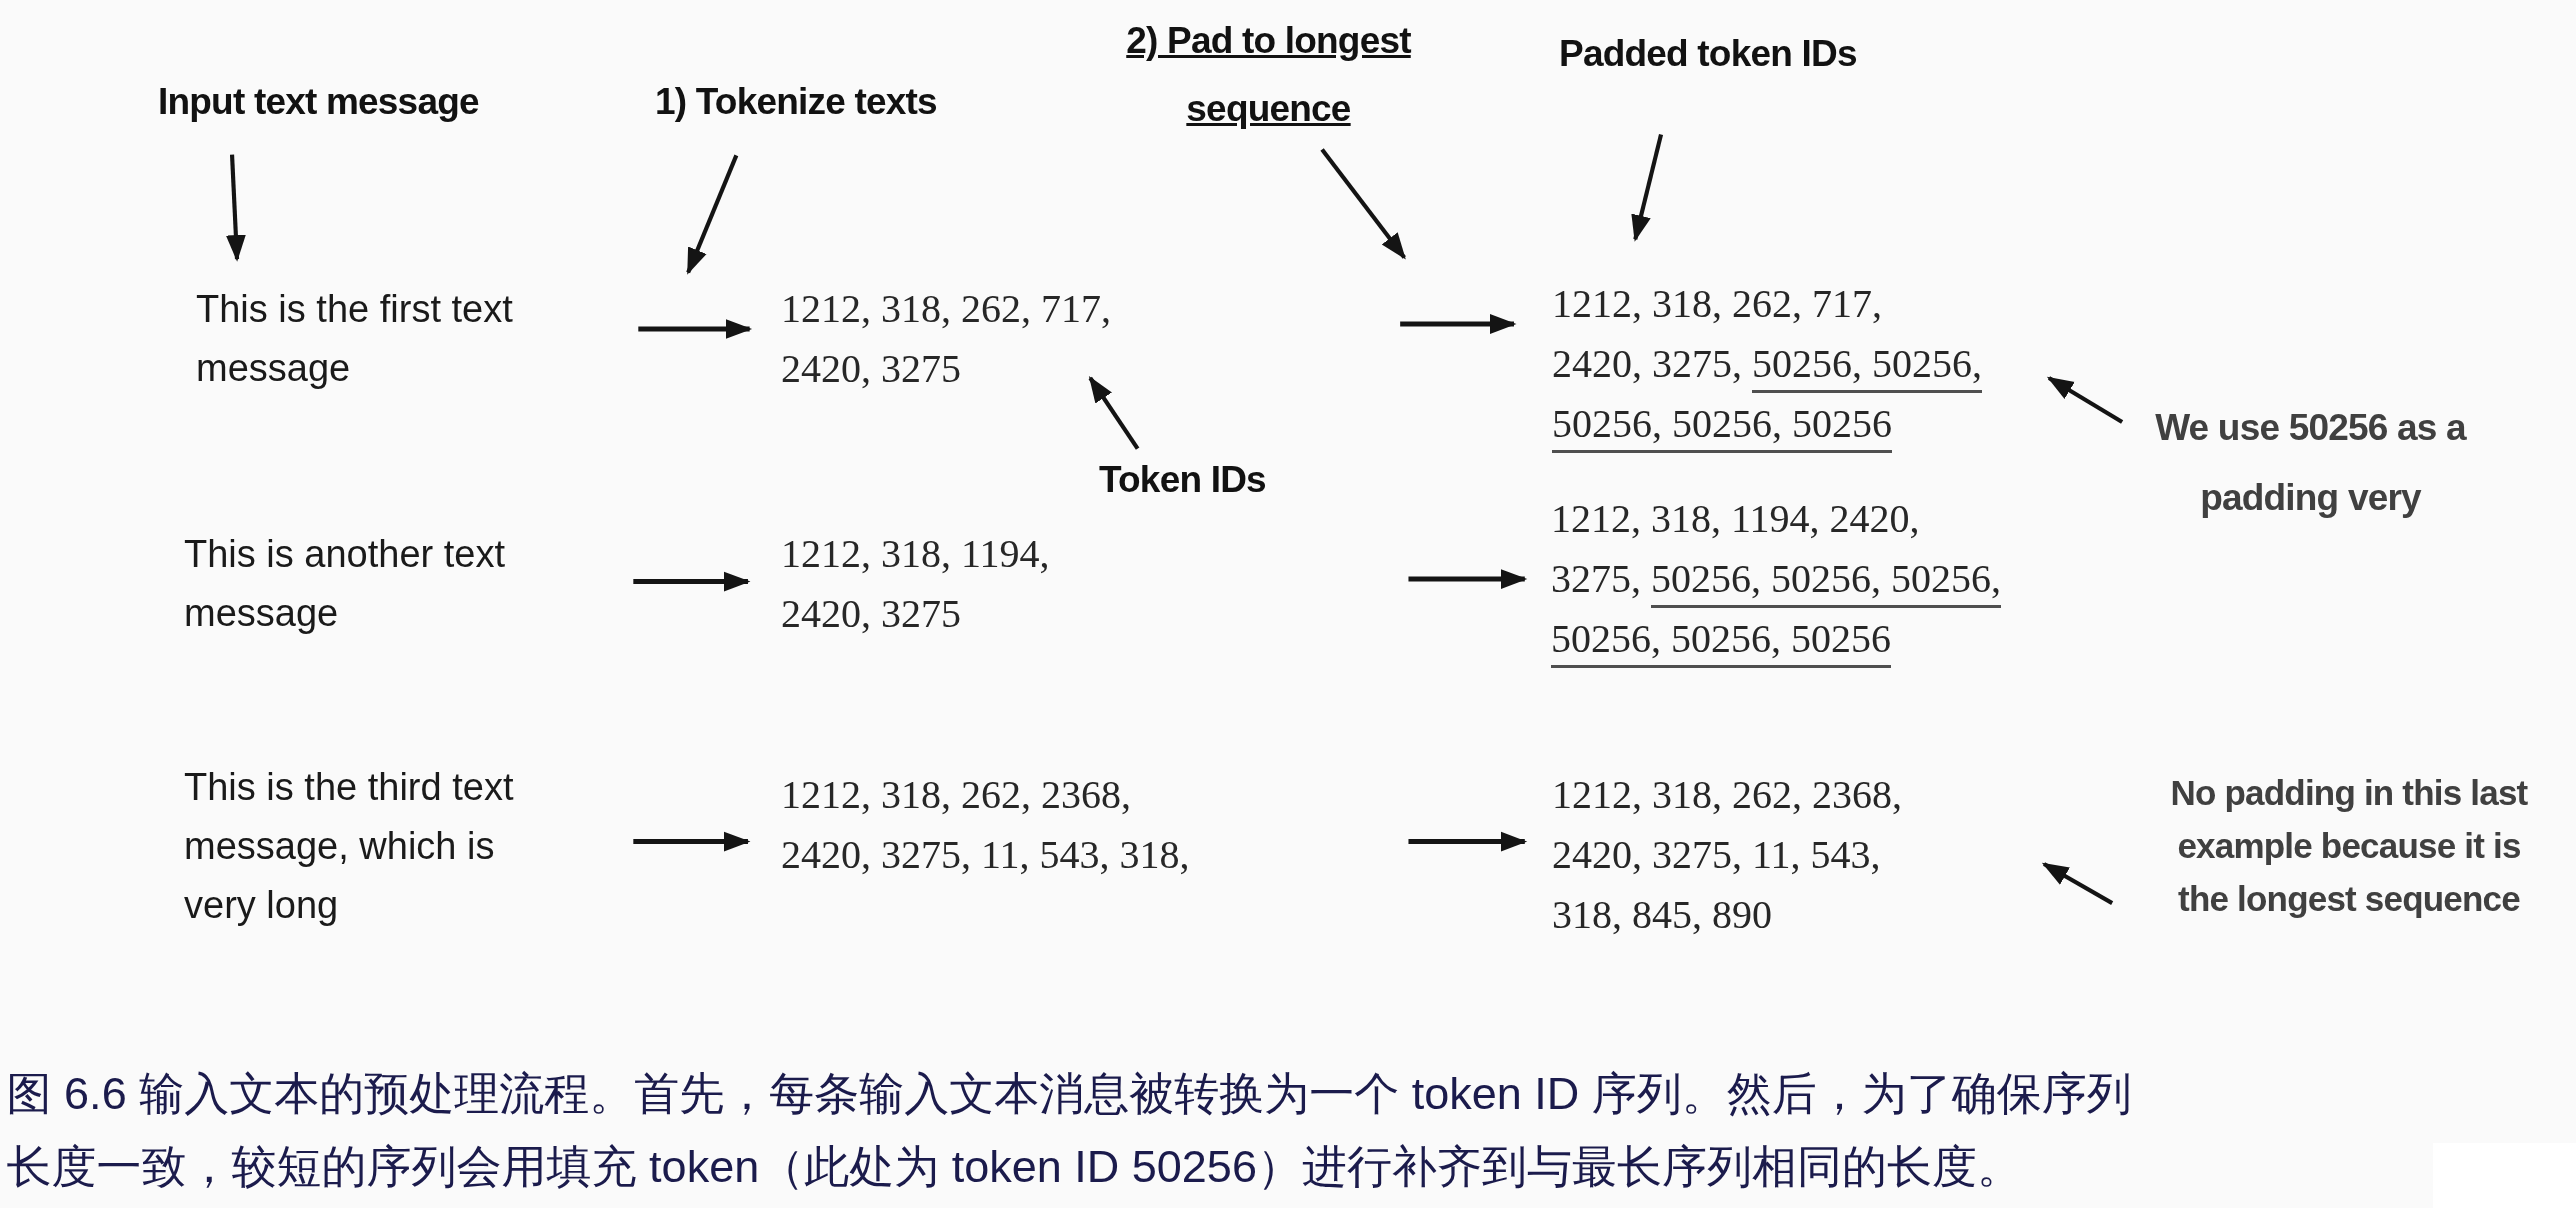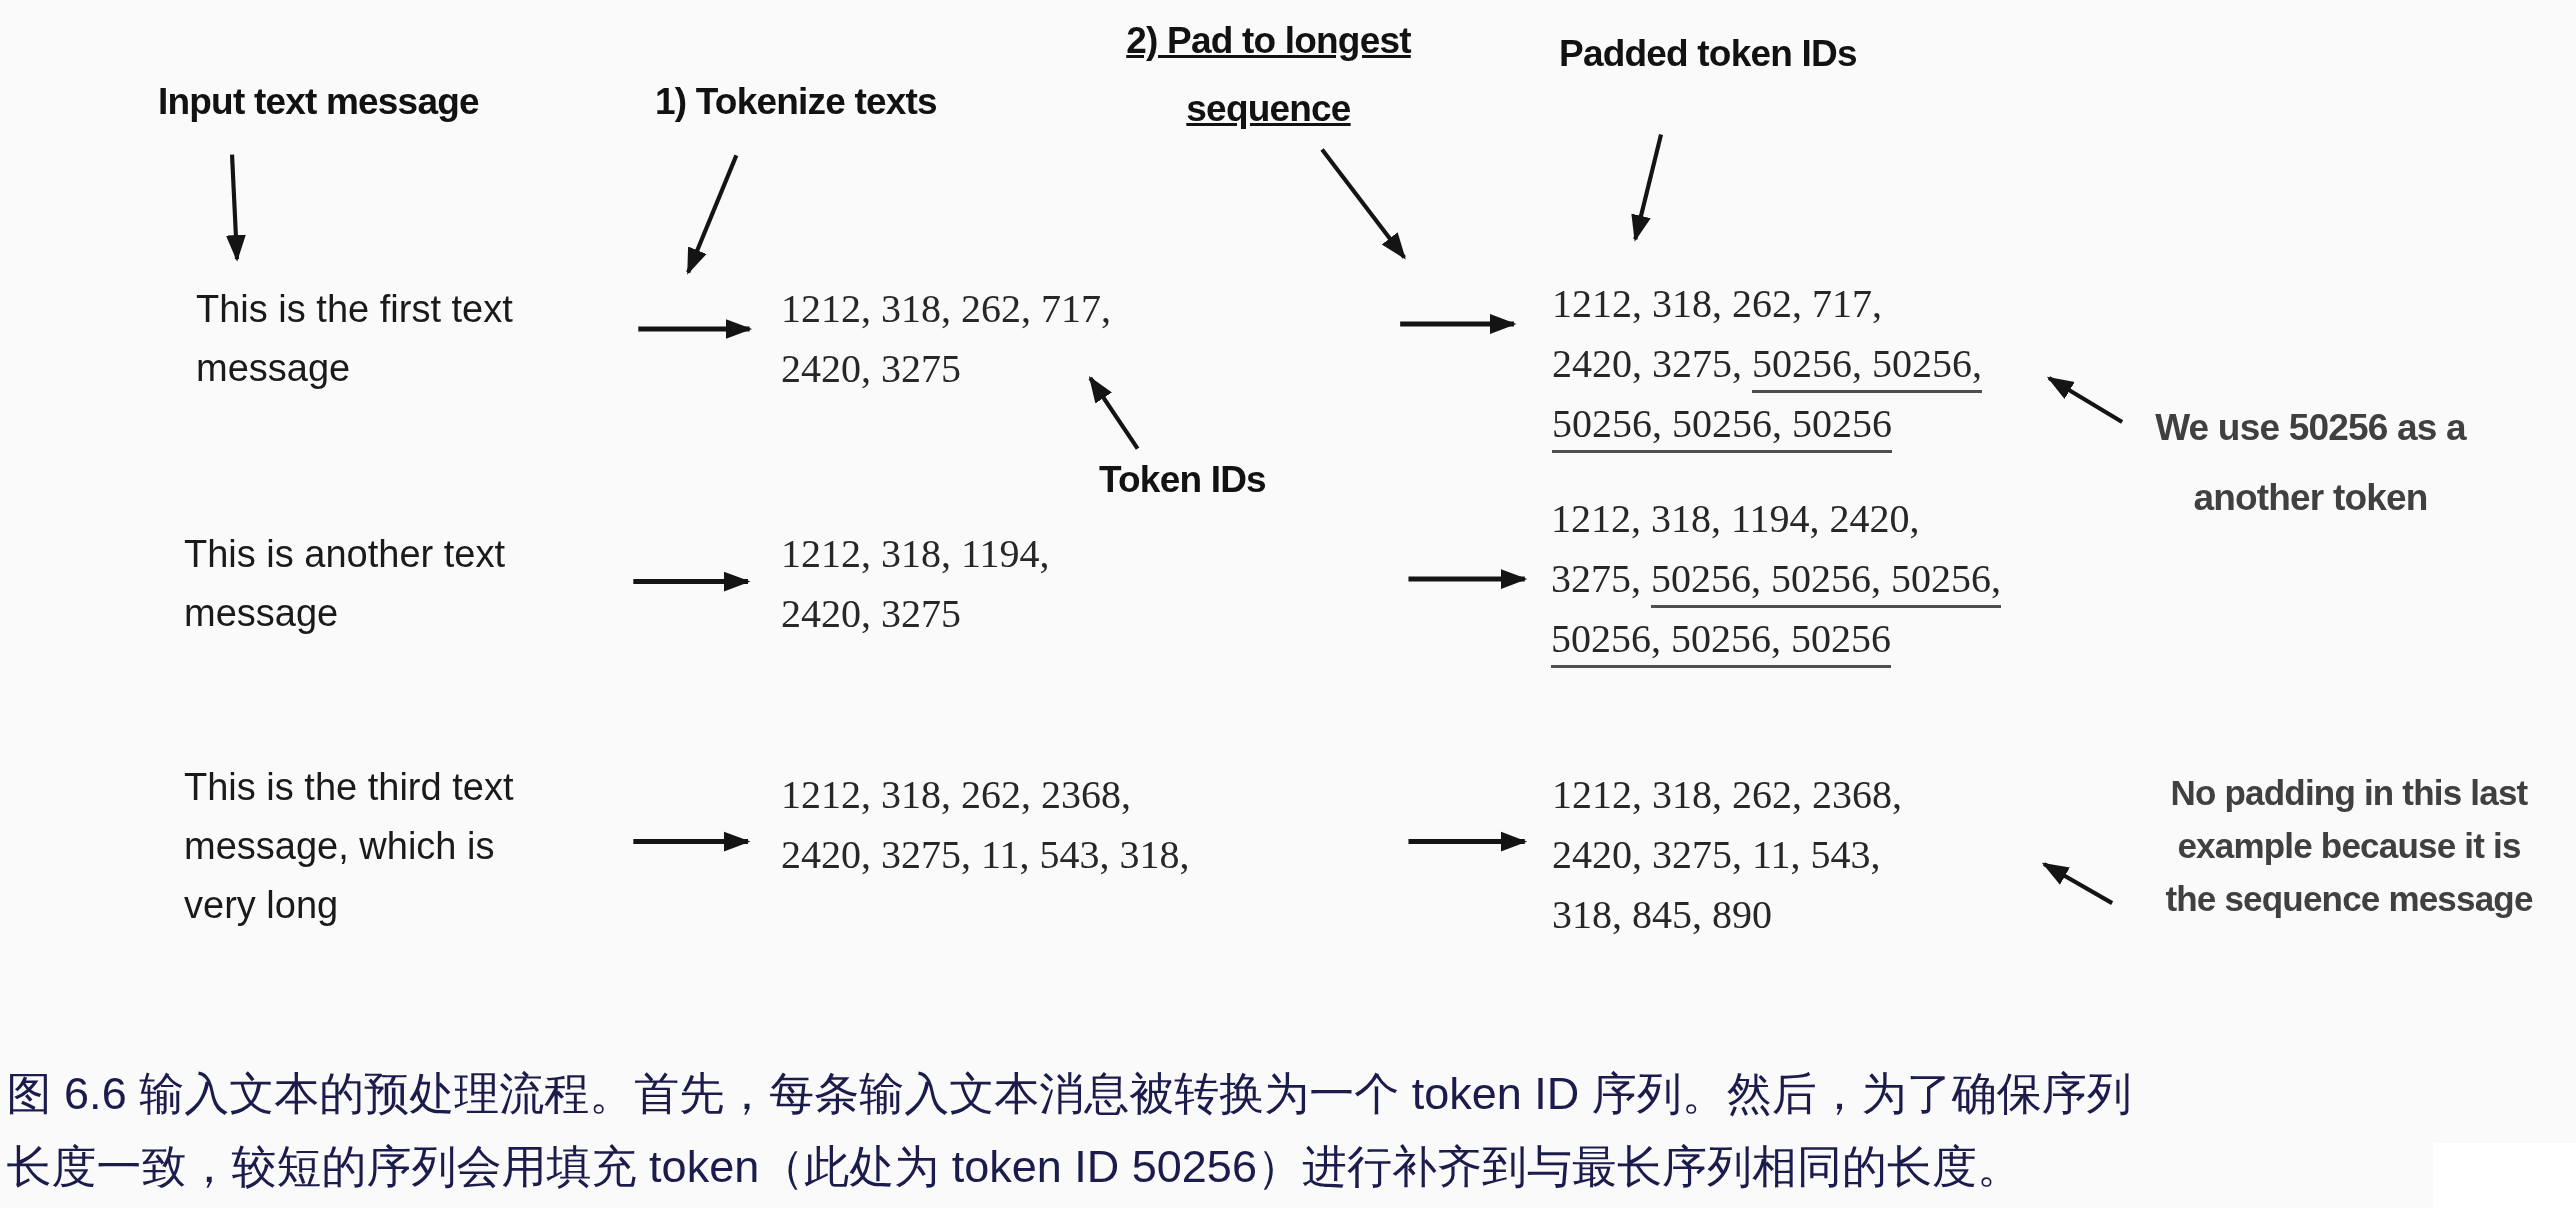--- a/index.html
+++ b/index.html
@@ -109,26 +109,26 @@
     <div><span class="u">50256, 50256, 50256</span></div>
   </div>
 <div class="tok" id="pad-2" style="left:1552px;top:765px;">
     <div><span>1212, 318, 262, 2368,</span></div>
     <div><span>2420, 3275, 11, 543,</span></div>
     <div><span>318, 845, 890</span></div>
   </div>
 
 <div class="note" style="left:2136px;top:393px;width:349px;line-height:70px;">
   <div>We use 50256 as a</div>
-  <div>another token</div>
+  <div>padding very</div>
 </div>
 <div class="note" style="left:2137px;top:766px;width:424px;line-height:53px;font-size:35px;">
   <div>No padding in this last</div>
   <div>example because it is</div>
-  <div>the sequence message</div>
+  <div>the longest sequence</div>
 </div>
 
 <div class="caption">
   <div>图 6.6 输入文本的预处理流程。首先，每条输入文本消息被转换为一个 token ID 序列。然后，为了确保序列</div>
   <div>长度一致，较短的序列会用填充 token（此处为 token ID 50256）进行补齐到与最长序列相同的长度。</div>
 </div>
 
 <div class="white-patch"></div>
 
 

